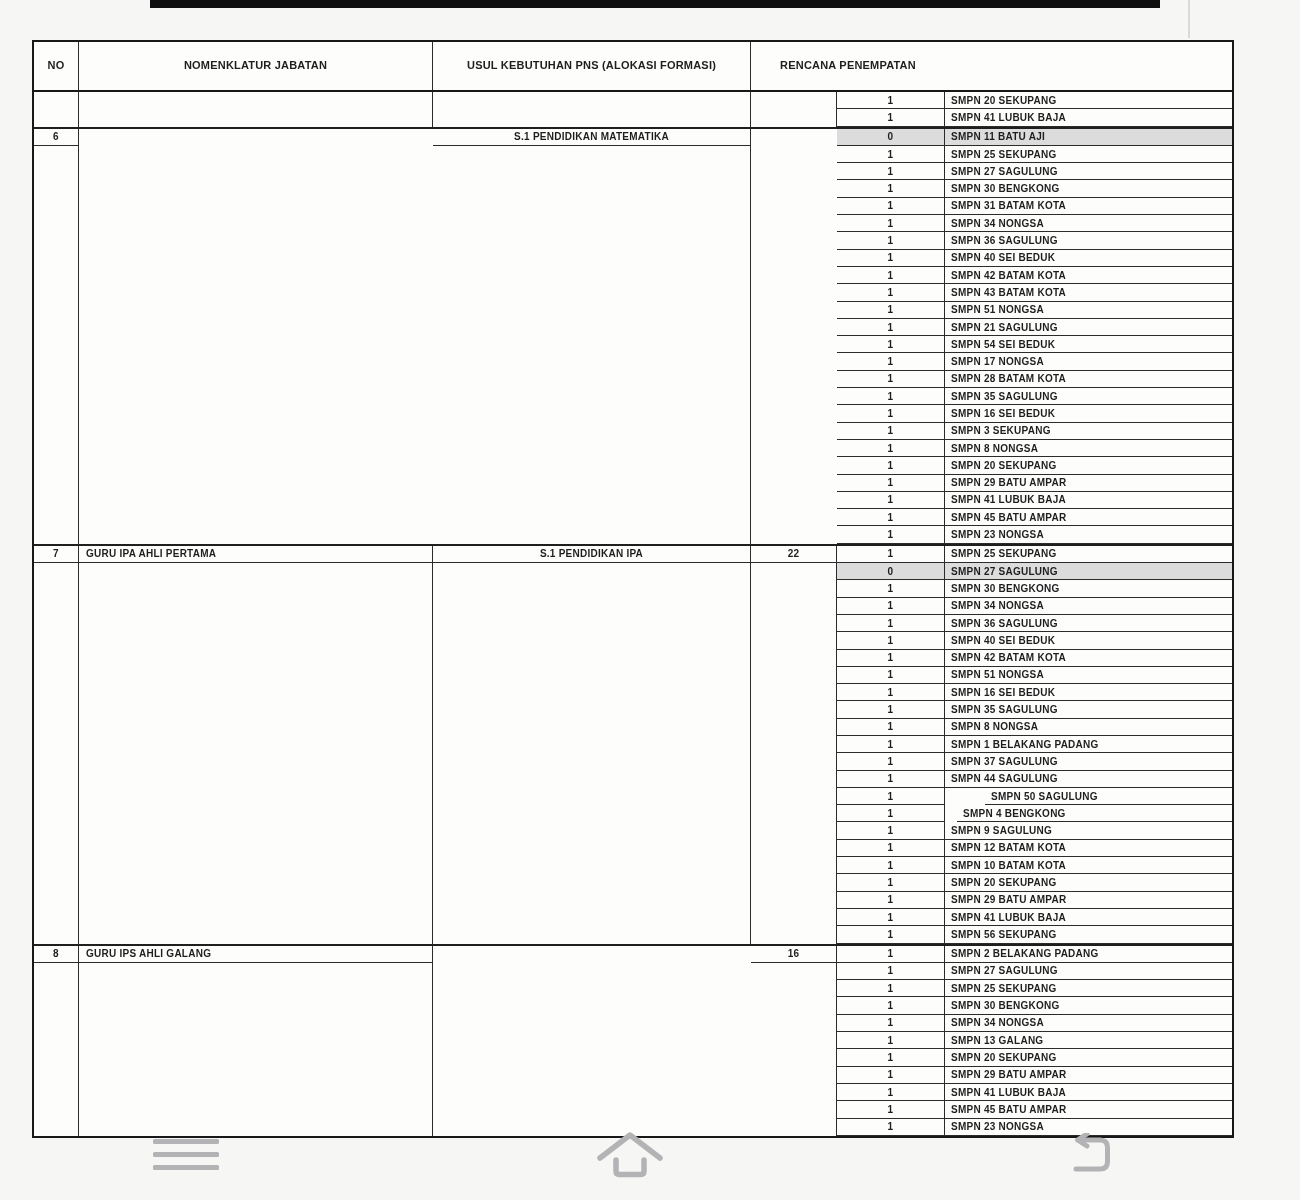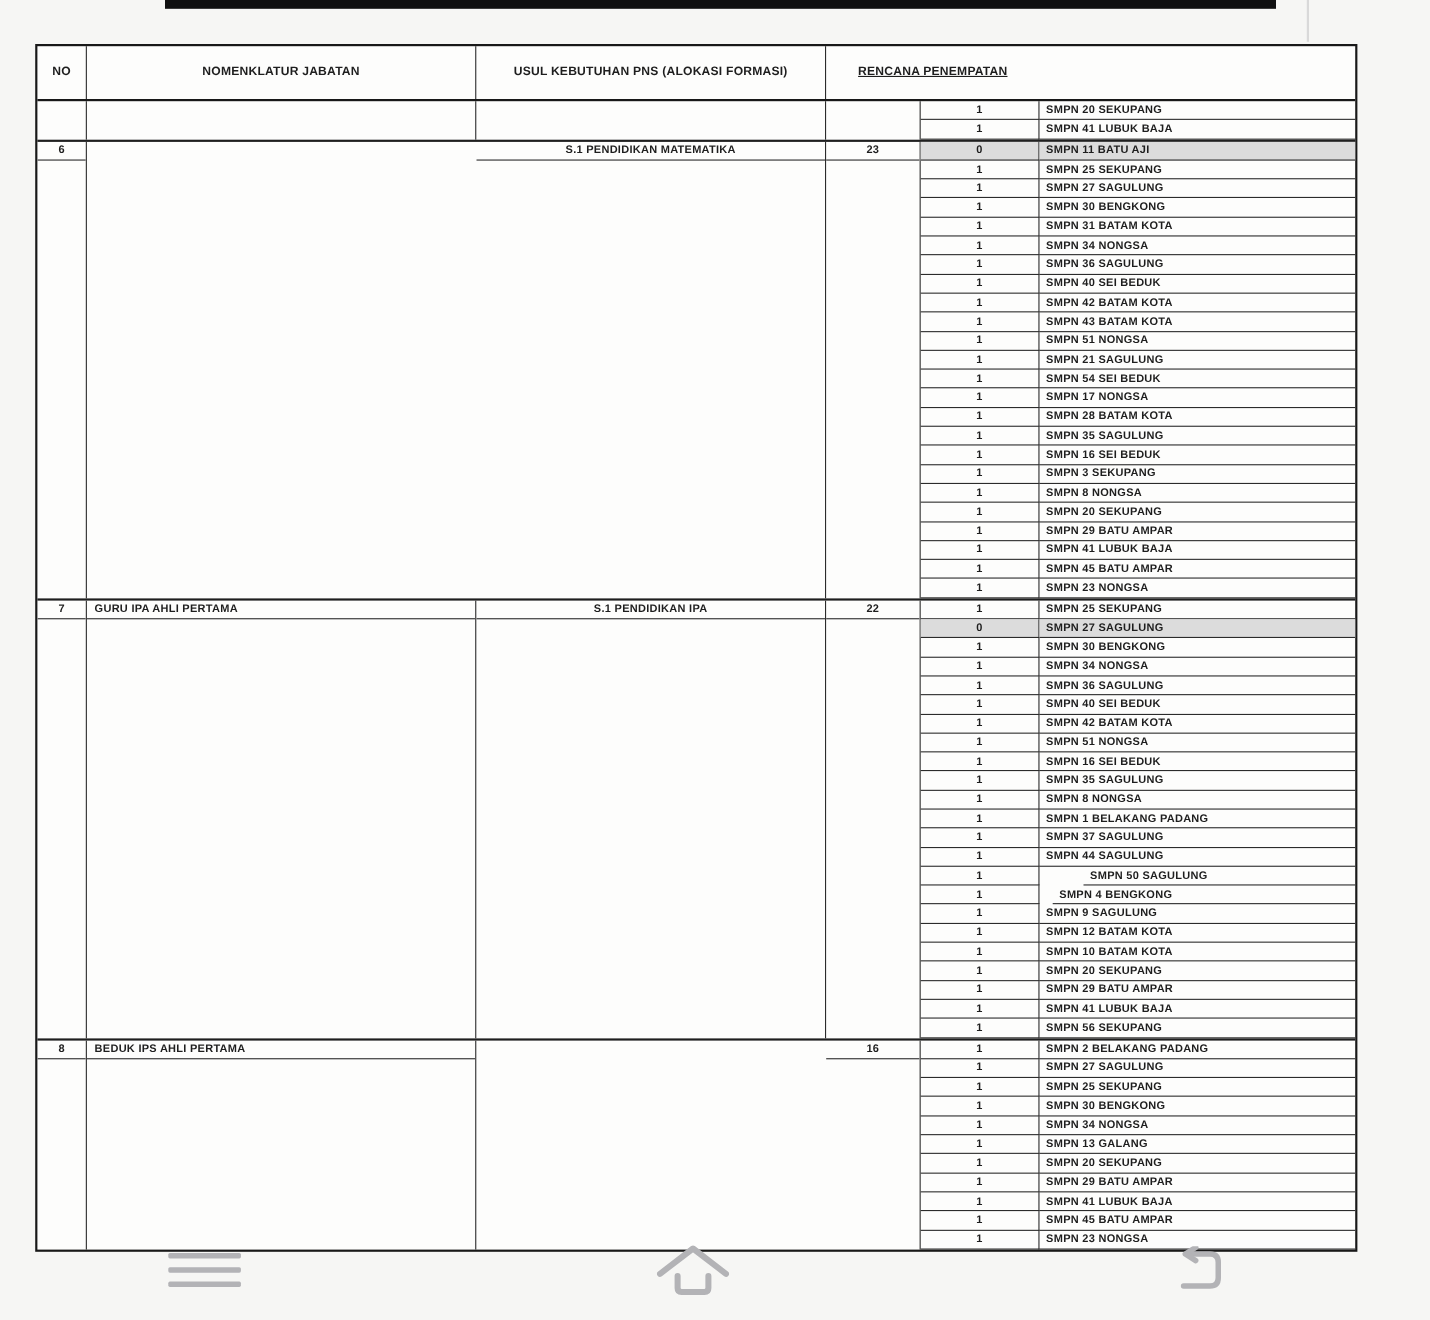--- a/index.html
+++ b/index.html
@@ -10,21 +10,21 @@
   .topbar{position:absolute;left:150px;top:0;width:1010px;height:8px;background:#101010;}
   .artifact{position:absolute;left:1188px;top:0;width:2px;height:38px;background:#d9d9d9;}
 
   .doc-table{position:absolute;left:32px;top:40px;width:1198px;background:#fdfdfc;
              border:2px solid #181818;--rh:17.3px;color:#1e1e1e;}
 
   .thead{display:grid;grid-template-columns:45px 354px 318px 194px 287px;
          height:48px;border-bottom:2px solid #181818;}
   .th{border-right:1px solid #2b2b2b;display:flex;align-items:center;justify-content:center;
       text-align:center;font-size:11px;font-weight:700;letter-spacing:.2px;padding:2px 10px;line-height:1.25;}
-  .th:last-child{border-right:none;text-decoration:underline;}
+  .th:last-child{border-right:none;}
 
   .group{display:grid;grid-template-columns:45px 354px 318px 86px 108px 287px;}
   .gtop{border-top:2px solid #1f1f1f;}
   .cell{border-right:1px solid #2b2b2b;font-size:10px;font-weight:700;letter-spacing:.25px;
         overflow:hidden;white-space:nowrap;}
   .cno {grid-column:1;grid-row:1/-1;}
   .cjab{grid-column:2;grid-row:1/-1;}
   .ckua{grid-column:3;grid-row:1/-1;}
   .calo{grid-column:4;grid-row:1/-1;}
   .ccnt{grid-column:5;display:flex;align-items:center;justify-content:center;
@@ -73,23 +73,20 @@
           <div class="cell cplc" style="grid-row: 1;">SMPN 20 SEKUPANG</div>
           <div class="cell ccnt" style="grid-row: 2;">1</div>
           <div class="cell cplc" style="grid-row: 2;">SMPN 41 LUBUK BAJA</div>
         </div>
         <div class="group gtop" style="grid-template-rows: repeat(24, var(--rh));">
           <div class="cell cno">
             <div class="line u">6</div>
           </div>
           <div class="cell ckua">
             <div class="line u">S.1 PENDIDIKAN MATEMATIKA</div>
-          </div>
-          <div class="cell calo">
-            <div class="line u">23</div>
           </div>
           <div class="cell ccnt hl" style="grid-row: 1;">0</div>
           <div class="cell cplc hl" style="grid-row: 1;">SMPN 11 BATU AJI</div>
           <div class="cell ccnt" style="grid-row: 2;">1</div>
           <div class="cell cplc" style="grid-row: 2;">SMPN 25 SEKUPANG</div>
           <div class="cell ccnt" style="grid-row: 3;">1</div>
           <div class="cell cplc" style="grid-row: 3;">SMPN 27 SAGULUNG</div>
           <div class="cell ccnt" style="grid-row: 4;">1</div>
           <div class="cell cplc" style="grid-row: 4;">SMPN 30 BENGKONG</div>
           <div class="cell ccnt" style="grid-row: 5;">1</div>
@@ -191,21 +188,21 @@
           <div class="cell ccnt" style="grid-row: 22;">1</div>
           <div class="cell cplc" style="grid-row: 22;">SMPN 41 LUBUK BAJA</div>
           <div class="cell ccnt" style="grid-row: 23;">1</div>
           <div class="cell cplc" style="grid-row: 23;">SMPN 56 SEKUPANG</div>
         </div>
         <div class="group gtop" style="grid-template-rows: repeat(11, var(--rh));">
           <div class="cell cno">
             <div class="line u">8</div>
           </div>
           <div class="cell cjab">
-            <div class="line u">BEDUK IPS AHLI PERTAMA</div>
+            <div class="line u">GURU IPS AHLI GALANG</div>
           </div>
           <div class="cell calo">
             <div class="line u">16</div>
           </div>
           <div class="cell ccnt" style="grid-row: 1;">1</div>
           <div class="cell cplc" style="grid-row: 1;">SMPN 2 BELAKANG PADANG</div>
           <div class="cell ccnt" style="grid-row: 2;">1</div>
           <div class="cell cplc" style="grid-row: 2;">SMPN 27 SAGULUNG</div>
           <div class="cell ccnt" style="grid-row: 3;">1</div>
           <div class="cell cplc" style="grid-row: 3;">SMPN 25 SEKUPANG</div>

